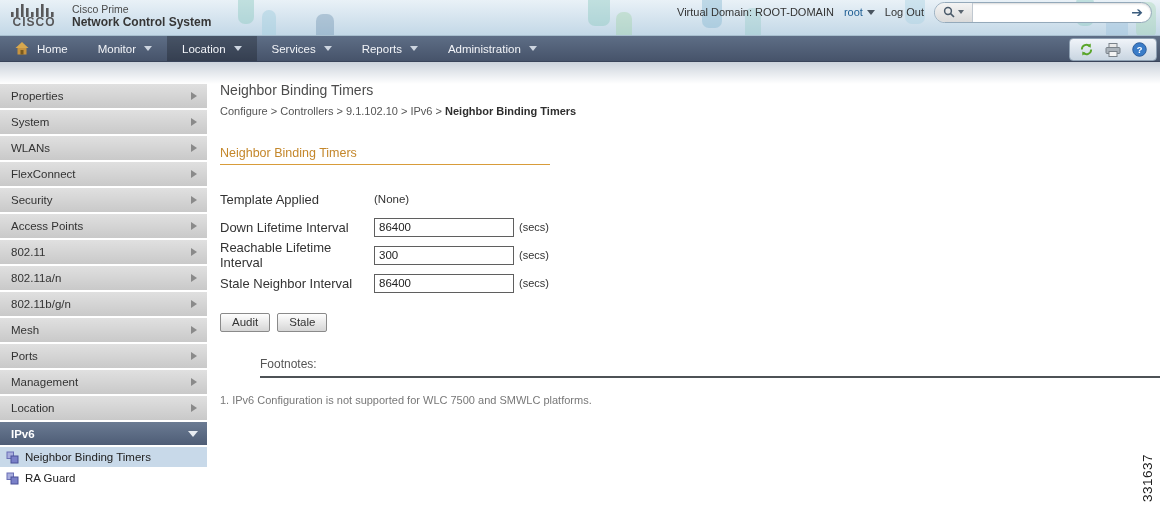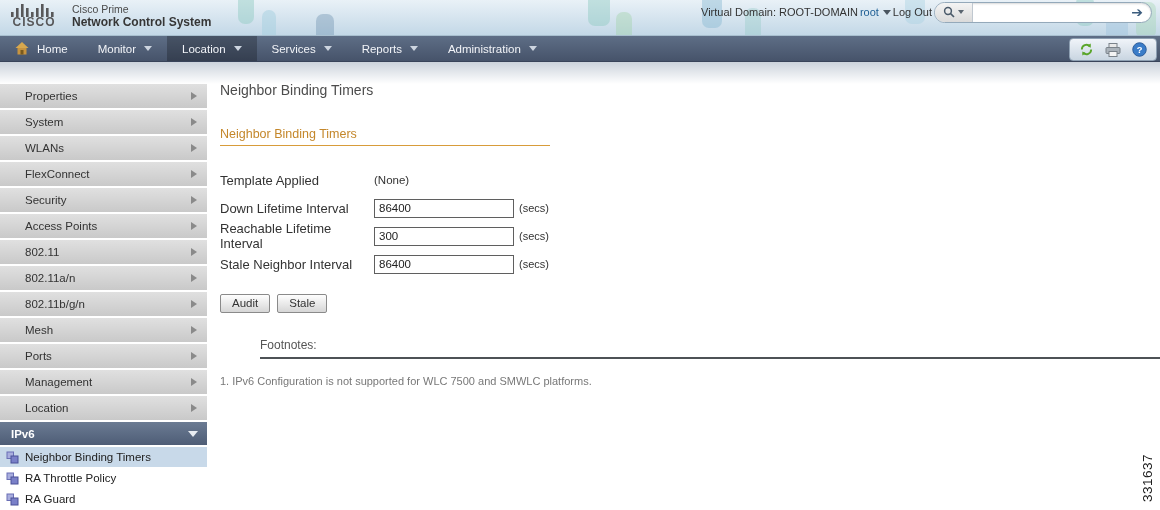--- a/index.html
+++ b/index.html
@@ -15,21 +15,21 @@
     background:linear-gradient(#e9f1f7, #c3d8e7);
     border-bottom:1px solid #a8bfcf;
   }
   .deco { position:absolute; border-radius:7px; }
   .banner-left { position:absolute; left:8px; top:3px; display:flex; align-items:center; gap:12px; z-index:2; }
   .cisco-logo { display:flex; flex-direction:column; align-items:center; width:52px; }
   .cisco-word { font-weight:bold; font-size:12px; letter-spacing:1px; color:#58585a; line-height:11px; }
   .brand { line-height:13px; }
   .brand .l1 { font-size:10.5px; color:#4a4a4a; }
   .brand .l2 { font-size:12px; font-weight:bold; color:#363636; }
-  .banner-right { position:absolute; right:8px; top:0; height:24px; display:flex; align-items:center; gap:2px; z-index:2; }
+  .banner-right { position:absolute; right:8px; top:0; height:24px; display:flex; align-items:center; gap:10px; z-index:2; }
   .vdomain { font-size:11px; color:#333; }
   .root-link { font-size:11px; color:#1d5d93; cursor:pointer; display:flex; align-items:center; gap:4px; }
   .caret-dn { width:0; height:0; border-left:4px solid transparent; border-right:4px solid transparent; border-top:5px solid #4a5560; display:inline-block; }
   .logout { font-size:11px; color:#333; cursor:pointer; }
   .searchbox {
     width:218px; height:21px; background:#fff; border:1px solid #94a9ba;
     border-radius:11px; display:flex; align-items:center; overflow:hidden;
     box-shadow:0 1px 2px rgba(0,0,0,0.15) inset;
   }
   .search-left {
@@ -59,21 +59,21 @@
   }
   .tool-icon { cursor:pointer; display:flex; }
 
   
   .substrip { height:22px; background:linear-gradient(#ccd3dc,#ffffff); }
 
   
   .sidebar { position:absolute; left:0; top:84px; width:207px; }
   .side-item {
     height:24px; margin-bottom:2px; background:linear-gradient(#e0e0e0,#c9c9c9);
-    display:flex; align-items:center; padding:0 25px; color:#333;
+    display:flex; align-items:center; padding:0 11px; color:#333;
     font-size:11.5px; cursor:pointer; position:relative;
   }
   .side-item .chev { position:absolute; right:10px; width:0; height:0;
     border-top:4px solid transparent; border-bottom:4px solid transparent; border-left:6px solid #8a8a8a; }
   .side-section {
     height:23px; margin-bottom:2px; background:linear-gradient(#6b7b93,#4e5d76);
     display:flex; align-items:center; padding:0 11px; color:#fff; font-weight:bold;
     font-size:11.5px; cursor:pointer; position:relative;
   }
   .side-section .chev-dn { position:absolute; right:9px; width:0; height:0;
@@ -299,33 +299,29 @@
       <rect x="1" y="1" width="6.5" height="6.5" fill="#a9aede" stroke="#6a6fb5"></rect>
       <rect x="5" y="5" width="7" height="7" fill="#7a80c8" stroke="#4a5098"></rect>
     </svg>
     <span>Neighbor Binding Timers</span>
   </div>
   <div class="side-sub">
     <svg width="13" height="13" viewBox="0 0 13 13">
       <rect x="1" y="1" width="6.5" height="6.5" fill="#a9aede" stroke="#6a6fb5"></rect>
       <rect x="5" y="5" width="7" height="7" fill="#7a80c8" stroke="#4a5098"></rect>
     </svg>
-    <span>RA Throttle Policy</span>
-  </div>
-  <div class="side-sub">
-    <svg width="13" height="13" viewBox="0 0 13 13">
-      <rect x="1" y="1" width="6.5" height="6.5" fill="#a9aede" stroke="#6a6fb5"></rect>
-      <rect x="5" y="5" width="7" height="7" fill="#7a80c8" stroke="#4a5098"></rect>
-    </svg>
     <span>RA Guard</span>
   </div>
 </div>
 
 <div class="content">
   <div class="page-title">Neighbor Binding Timers</div>
+  <div class="breadcrumb">
+    <span>Configure &gt; Controllers &gt; 9.1.102.10 &gt; IPv6 &gt; </span><b>Neighbor Binding Timers</b>
+  </div>
 
   <div class="section-title">Neighbor Binding Timers</div>
 
   <div class="form">
     <div class="form-row">
       <span class="lbl">Template Applied</span>
       <span class="static-val">(None)</span>
     </div>
     <div class="form-row">
       <span class="lbl">Down Lifetime Interval</span>

